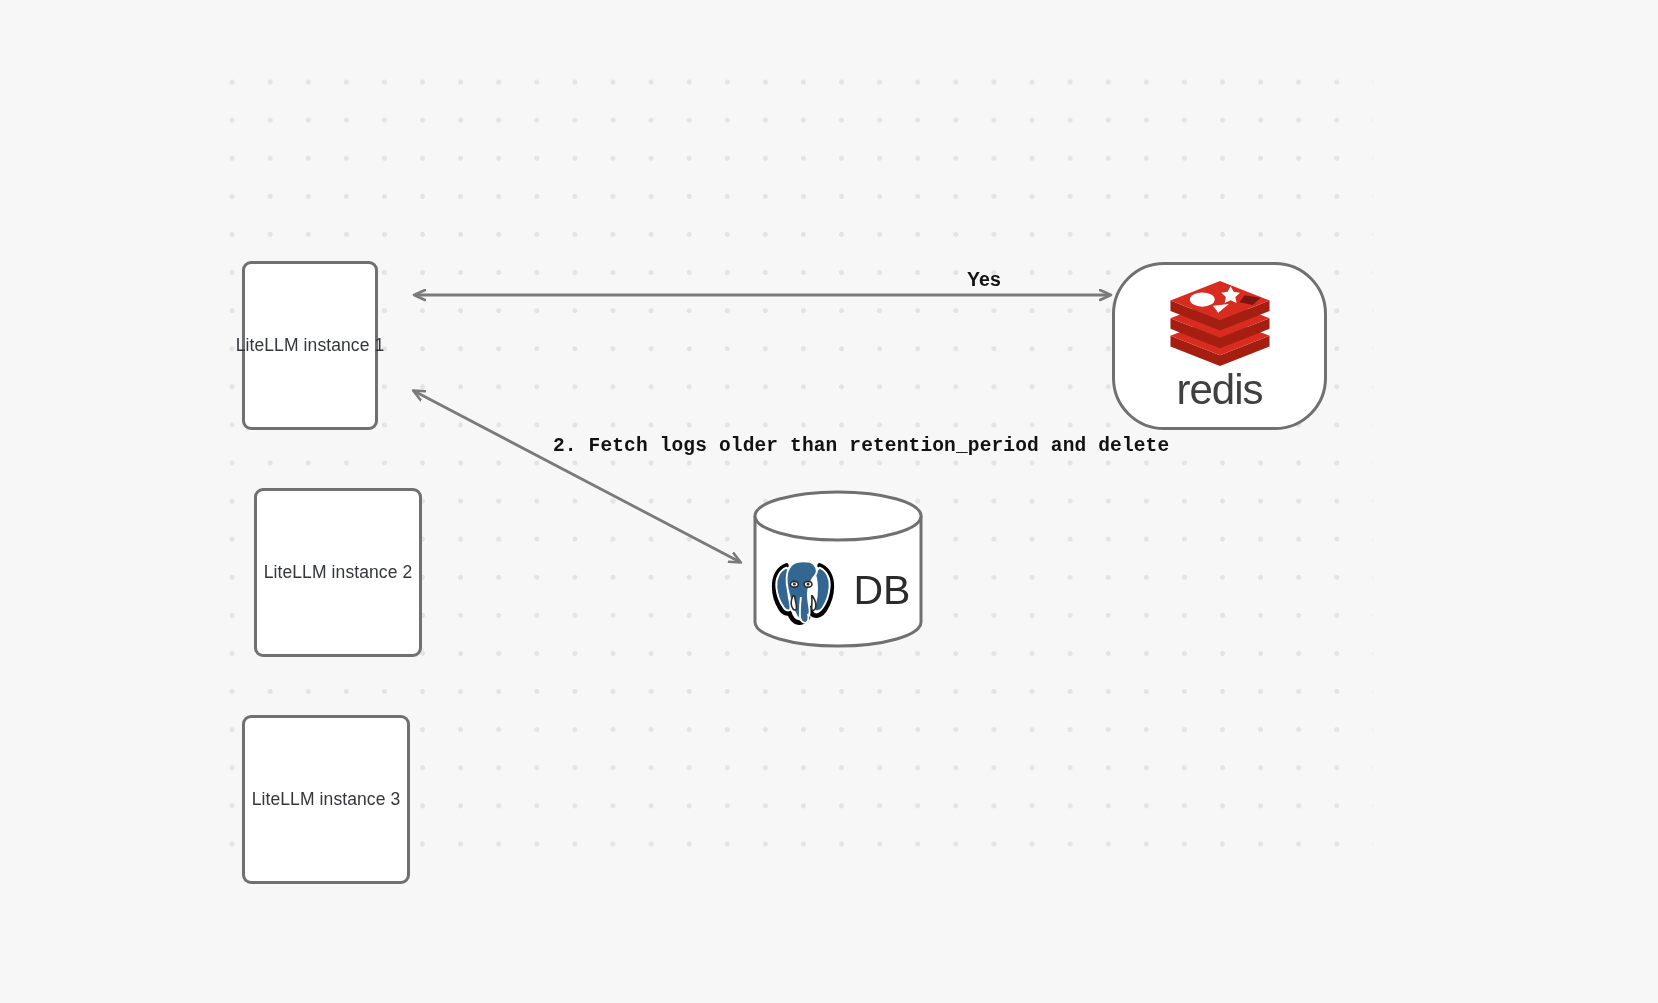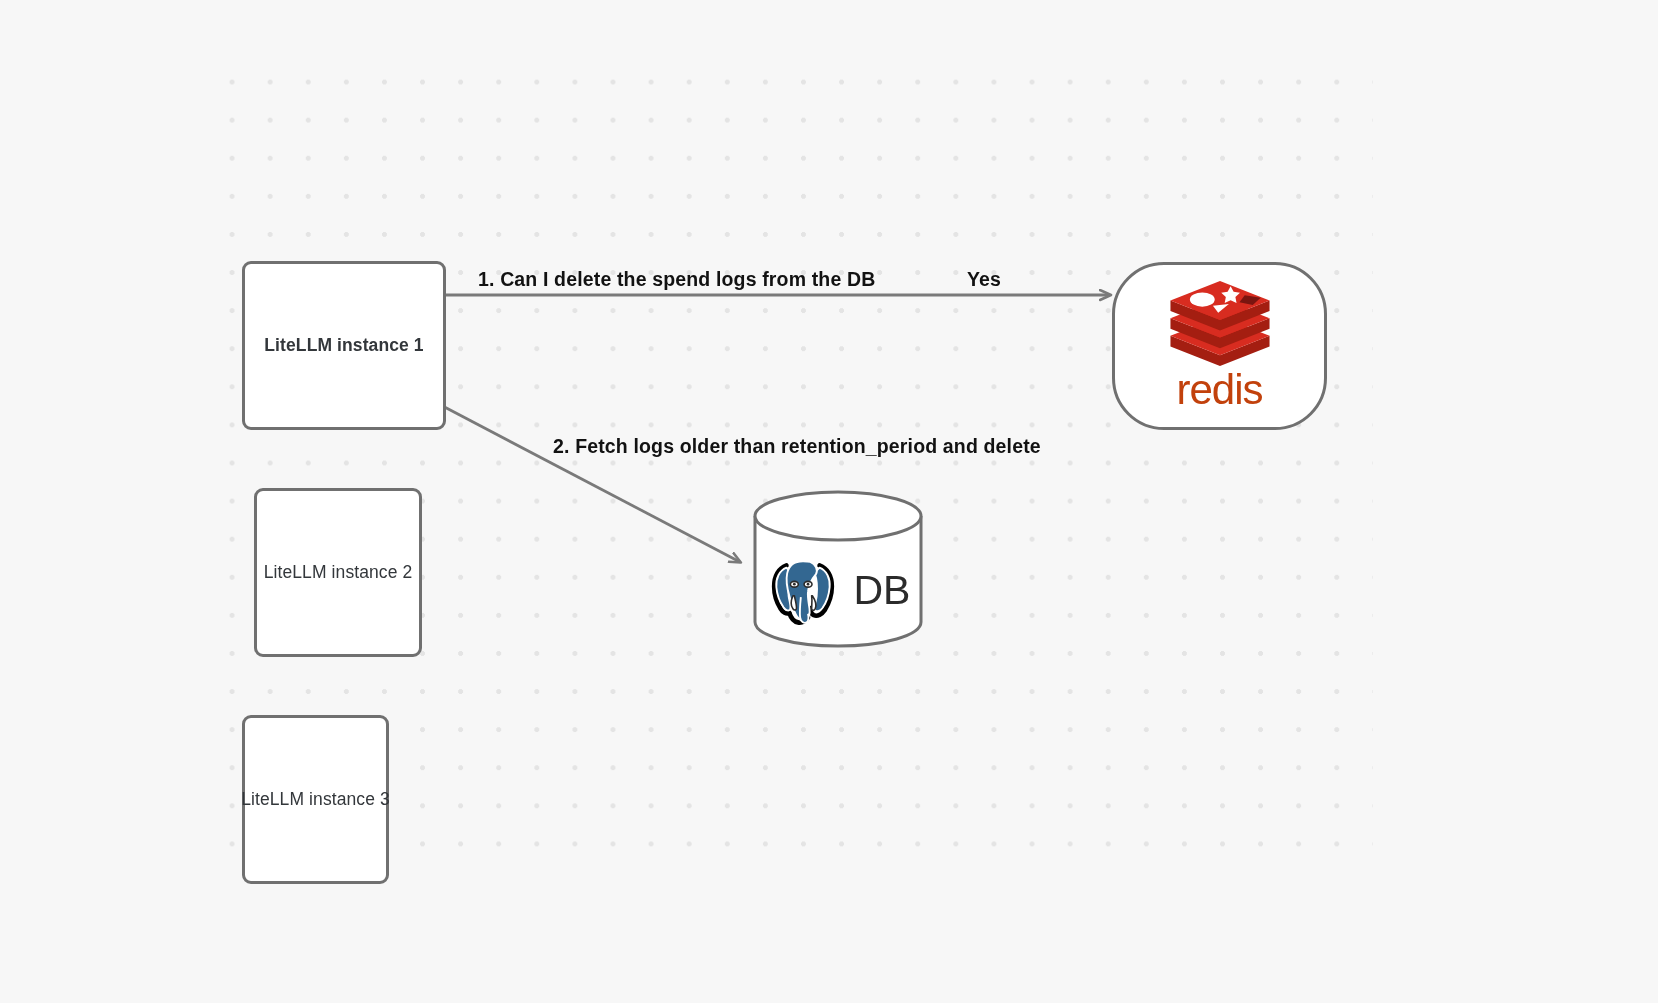--- a/index.html
+++ b/index.html
@@ -67,21 +67,21 @@
     display: flex;
     flex-direction: column;
     align-items: center;
     justify-content: center;
   }
   #redis-logo { width: 108px; height: 92px; display: block; }
   #redis-wordmark {
     font-family: "Liberation Sans", sans-serif;
     font-size: 42px;
     font-weight: 400;
-    color: #c2410c;
+    color: #404040;
     letter-spacing: -1px;
     line-height: 1;
     margin-top: -4px;
   }
   
   #db-node {
     position: absolute;
     left: 752px;
     top: 489px;
     width: 172px;
@@ -115,21 +115,21 @@
     font-family: "Liberation Sans", sans-serif;
     font-weight: bold;
     font-size: 19.5px;
     color: #121212;
     white-space: nowrap;
     background: transparent;
     letter-spacing: 0.15px;
   }
   #edge-label-1 { left: 478px; top: 268px; }
   #edge-label-yes { left: 967px; top: 268px; }
-  #edge-label-2 { left: 553px; top: 435px; }
+  #edge-label-2 { left: 553px; top: 435px; font-family: Liberation Mono, monospace; }
 </style>
 </head>
 <body>
 
 <div id="canvas">
 
   <div id="dot-grid"></div>
 
   <svg id="edges" viewBox="0 0 1658 1003" xmlns="http://www.w3.org/2000/svg">
     <defs>
@@ -139,35 +139,34 @@
       <marker id="ah-left" markerWidth="14" markerHeight="14" refX="3" refY="6" orient="auto" markerUnits="userSpaceOnUse">
         <path d="M13,1 L2,6 L13,11" fill="none" stroke="#7a7a7a" stroke-width="2.6" stroke-linecap="round" stroke-linejoin="round"></path>
       </marker>
     </defs>
 
     <line x1="415" y1="295" x2="1110" y2="295" stroke="#7a7a7a" stroke-width="2.8" marker-start="url(#ah-left)" marker-end="url(#ah-right)"></line>
 
     <line x1="414" y1="391" x2="740" y2="562" stroke="#7a7a7a" stroke-width="2.8" marker-start="url(#ah-left)" marker-end="url(#ah-right)"></line>
   </svg>
 
-  <div class="edge-label" id="edge-label-1">1.  Can I delete the spend logs from the DB</div>
 
   <div class="edge-label" id="edge-label-yes">Yes</div>
 
   <div class="edge-label" id="edge-label-2">2.  Fetch logs older than retention_period and delete</div>
 
-  <div class="node-box" id="litellm-1" style="left:242px; top:261px; width:204px; height:169px;font-weight:bold;">
+  <div class="node-box" id="litellm-1" style="left:242px; top:261px; width:136px; height:169px;">
     <span class="node-label">LiteLLM instance 1</span>
   </div>
 
   <div class="node-box" id="litellm-2" style="left:254px; top:488px; width:168px; height:169px;">
     <span class="node-label">LiteLLM instance 2</span>
   </div>
 
-  <div class="node-box" id="litellm-3" style="left:242px; top:715px; width:147px; height:169px;">
+  <div class="node-box" id="litellm-3" style="left:242px; top:715px; width:168px; height:169px;">
     <span class="node-label">LiteLLM instance 3</span>
   </div>
 
   <div id="redis-node">
     <svg id="redis-logo" viewBox="0 0 120 104" xmlns="http://www.w3.org/2000/svg">
 
       <path d="M60 96 L4 74 L4 62 L60 84 L116 62 L116 74 Z" fill="#a41e11"></path>
       <path d="M4 62 L60 40 L116 62 L60 84 Z" fill="#d82c20"></path>
 
       <path d="M60 76 L4 54 L4 42 L60 64 L116 42 L116 54 Z" fill="#a41e11"></path>

